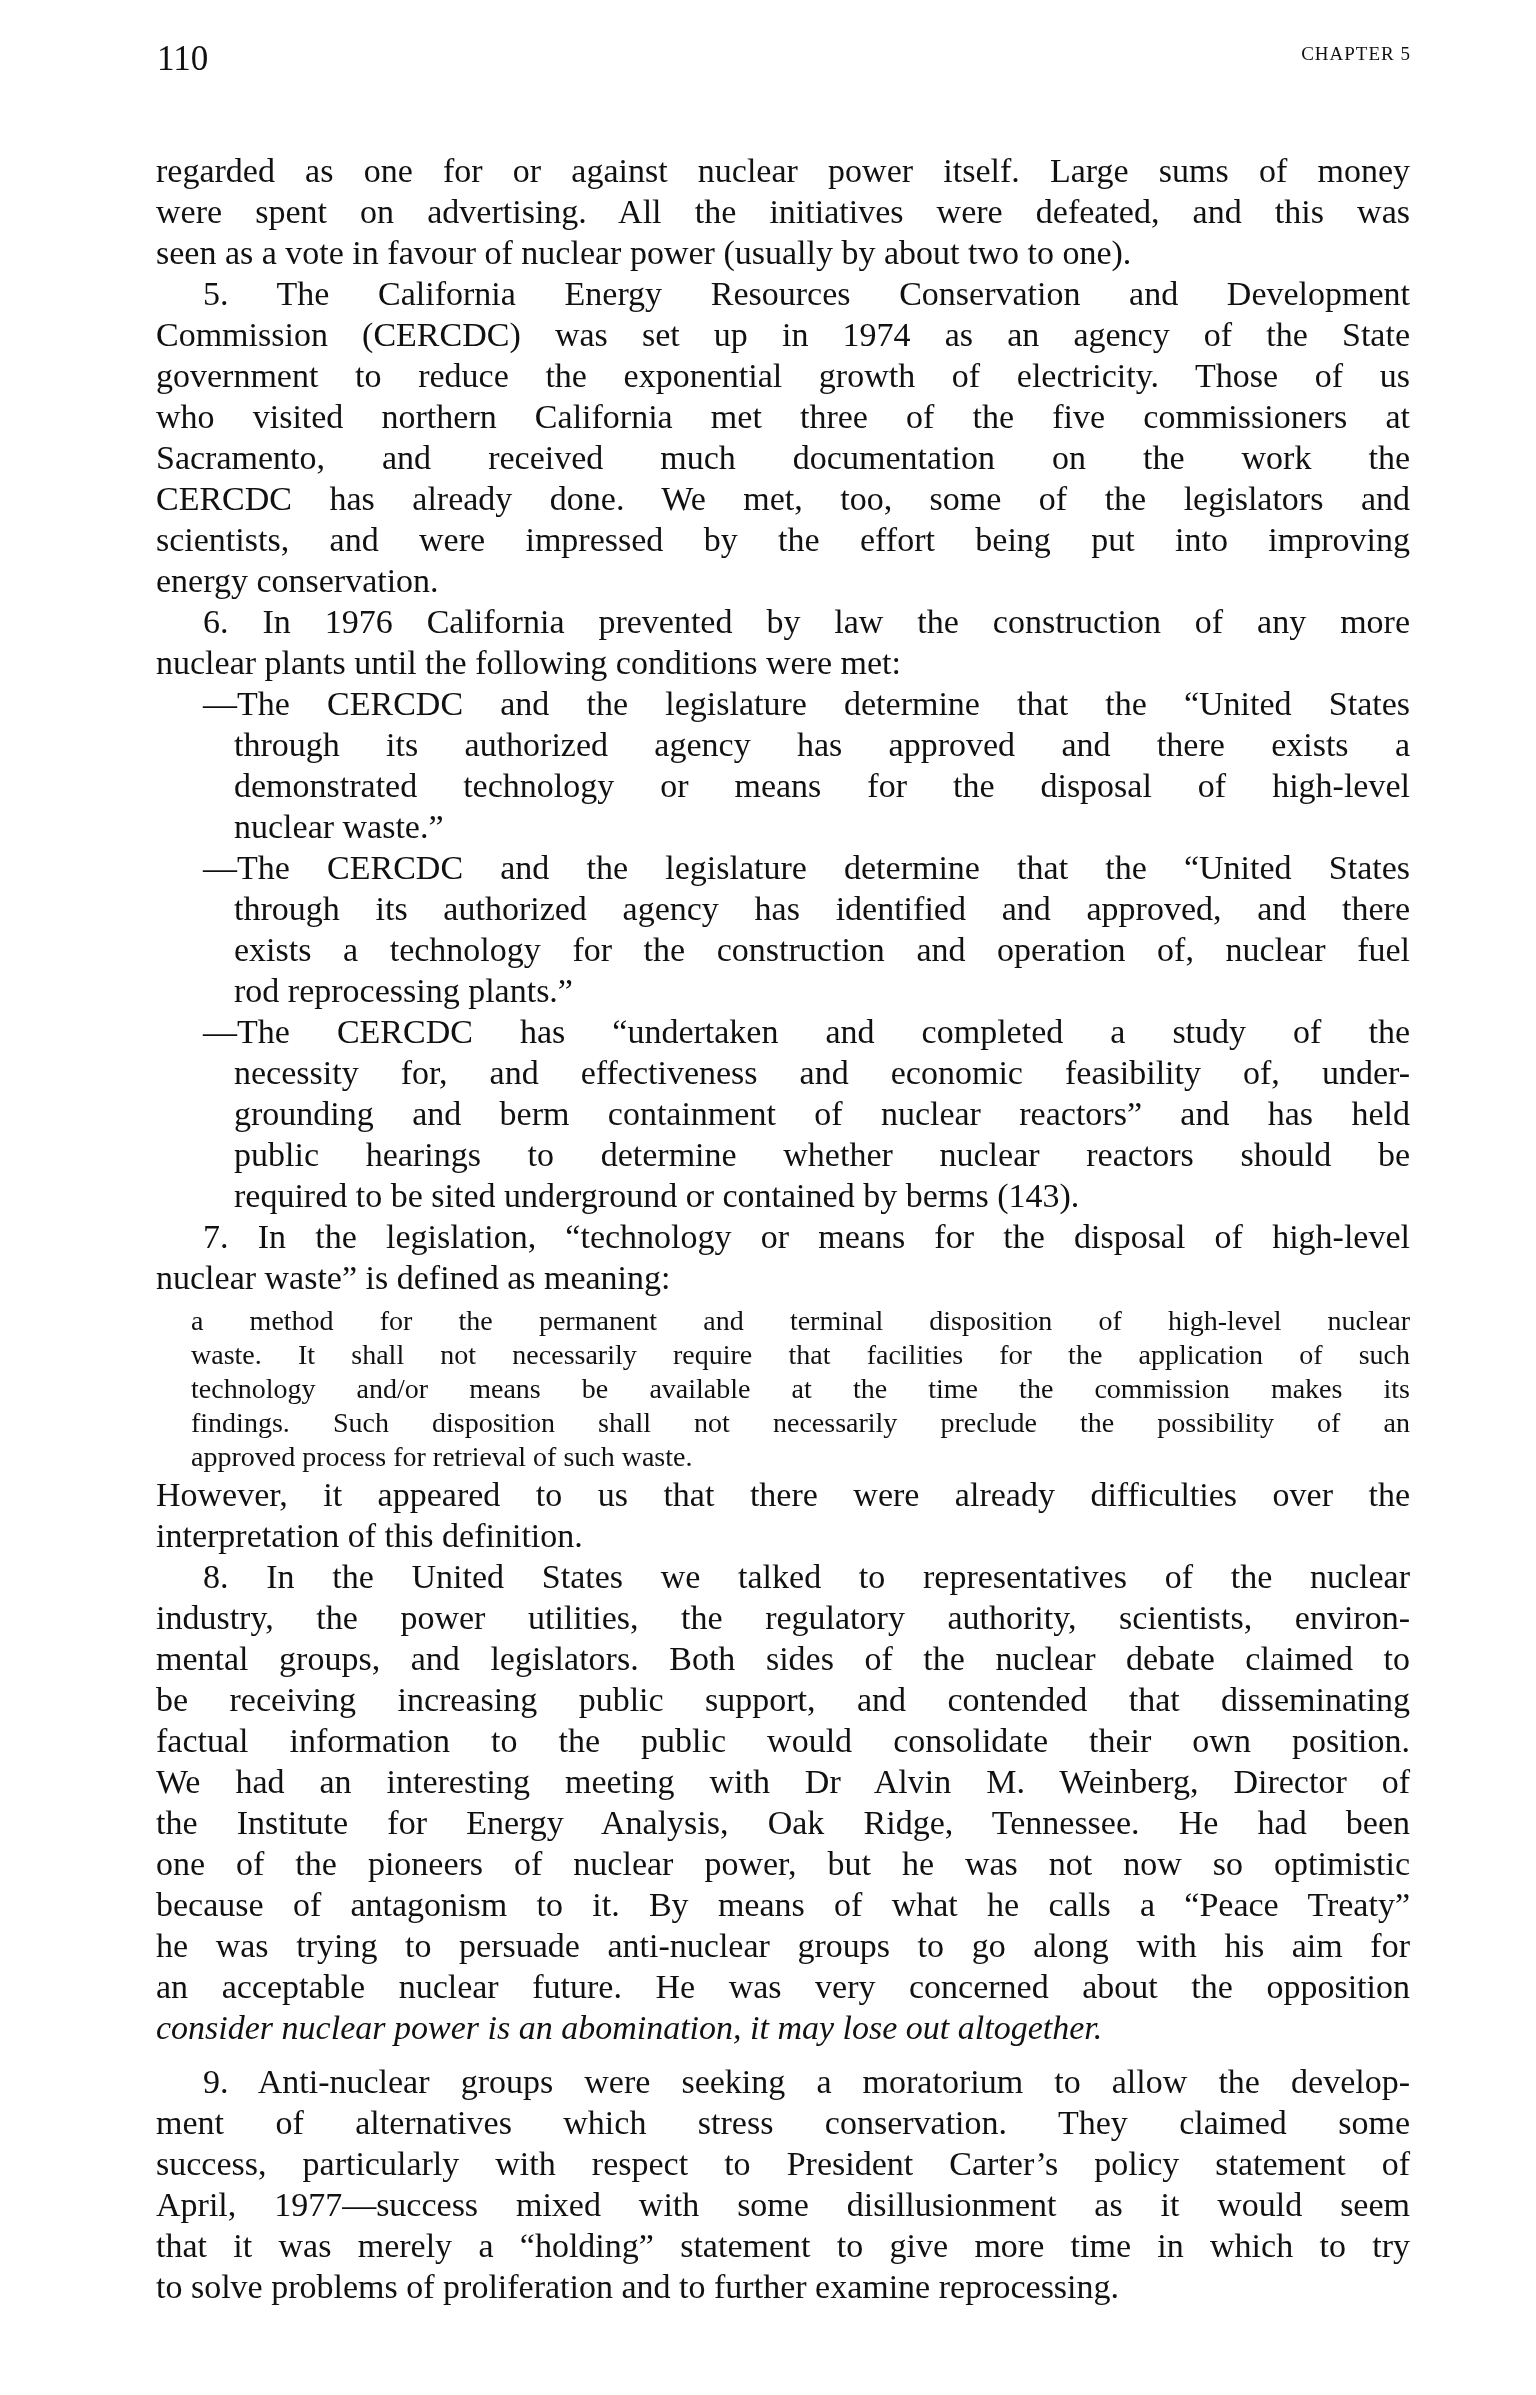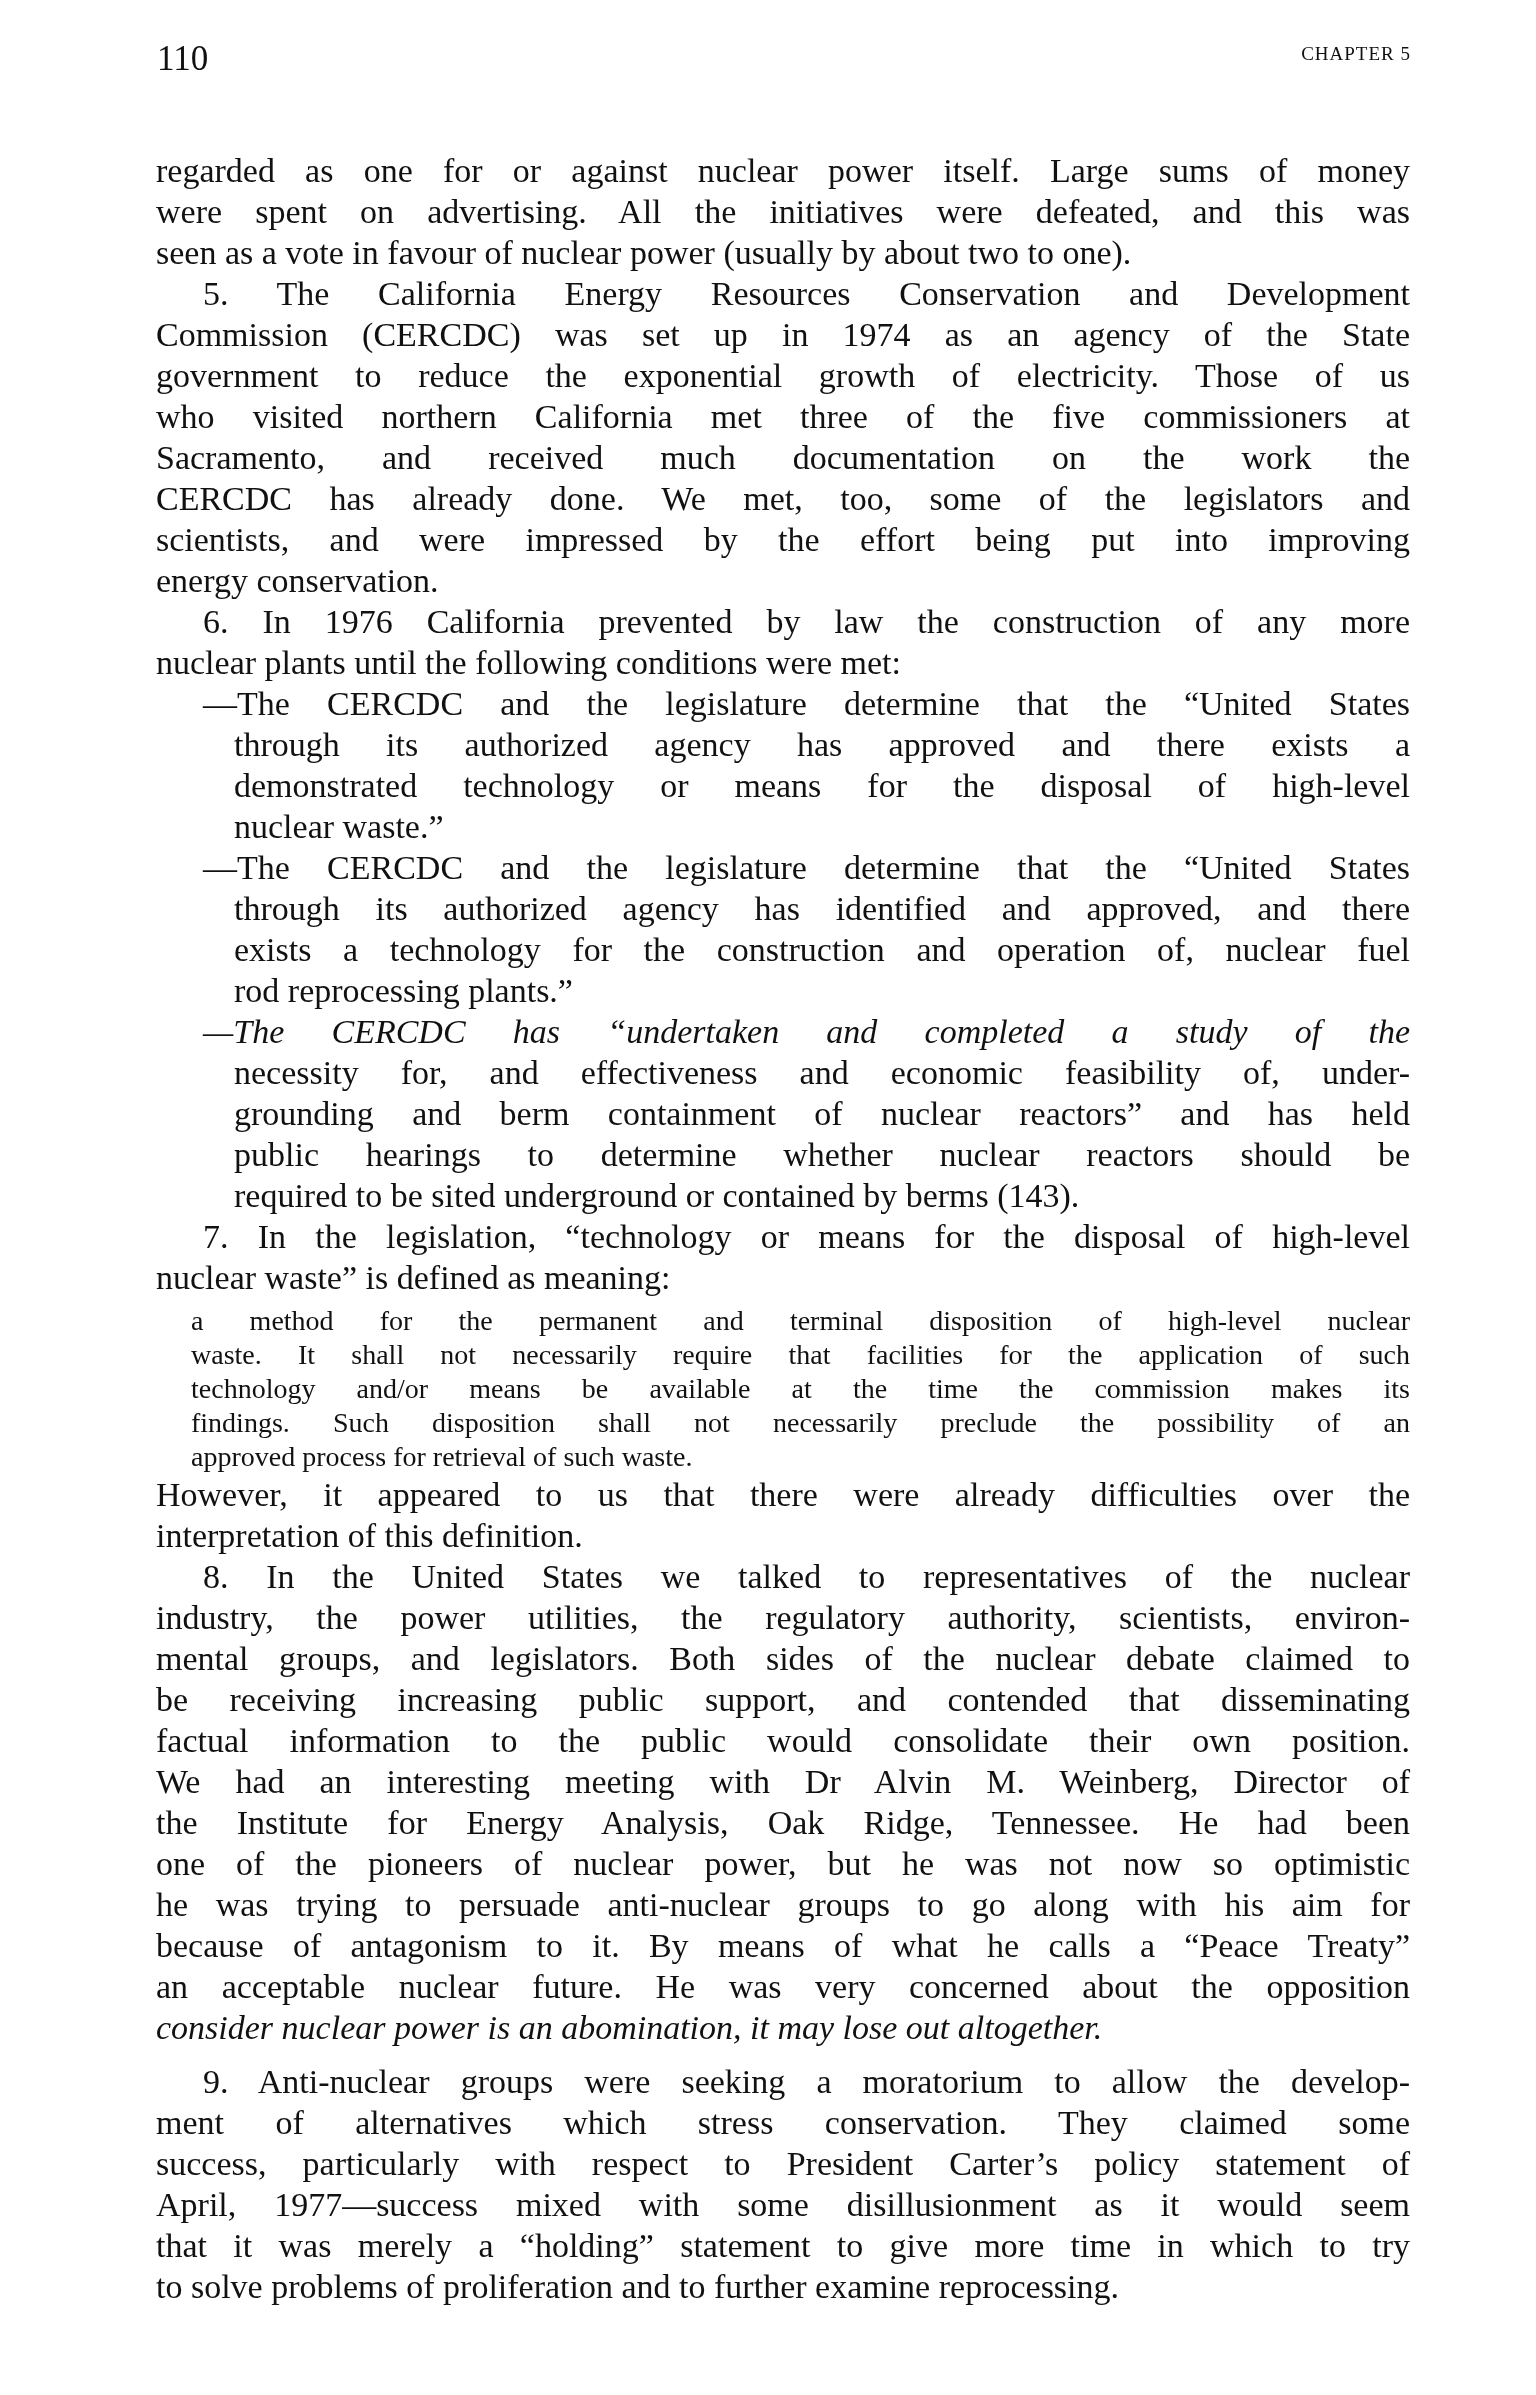--- a/index.html
+++ b/index.html
@@ -54,21 +54,21 @@
       <span class="line cont" style="white-space: normal;">demonstrated technology or means for the disposal of high-level</span>
       <span class="line cont last" style="white-space: normal;">nuclear waste.”</span>
     </div>
     <div>
       <span class="line dash" style="white-space: normal;">—The CERCDC and the legislature determine that the “United States</span>
       <span class="line cont" style="white-space: normal;">through its authorized agency has identified and approved, and there</span>
       <span class="line cont" style="white-space: normal;">exists a technology for the construction and operation of, nuclear fuel</span>
       <span class="line cont last" style="white-space: normal;">rod reprocessing plants.”</span>
     </div>
     <div>
-      <span class="line dash" style="white-space: normal; font-style: italic;">—The CERCDC has “undertaken and completed a study of the</span>
+      <span class="line dash" style="white-space: normal;">—The CERCDC has “undertaken and completed a study of the</span>
       <span class="line cont" style="white-space: normal;">necessity for, and effectiveness and economic feasibility of, under-</span>
       <span class="line cont" style="white-space: normal;">grounding and berm containment of nuclear reactors” and has held</span>
       <span class="line cont" style="white-space: normal;">public hearings to determine whether nuclear reactors should be</span>
       <span class="line cont last" style="white-space: normal;">required to be sited underground or contained by berms (143).</span>
     </div>
   </div>
 
   <div>
     <span class="line ind1" style="white-space: normal;">7. In the legislation, “technology or means for the disposal of high-level</span>
     <span class="line last" style="white-space: normal;">nuclear waste” is defined as meaning:</span>
@@ -86,22 +86,22 @@
 
   <div>
     <span class="line ind1" style="white-space: normal;">8. In the United States we talked to representatives of the nuclear</span>
     <span class="line" style="white-space: normal;">industry, the power utilities, the regulatory authority, scientists, environ-</span>
     <span class="line" style="white-space: normal;">mental groups, and legislators. Both sides of the nuclear debate claimed to</span>
     <span class="line" style="white-space: normal;">be receiving increasing public support, and contended that disseminating</span>
     <span class="line" style="white-space: normal;">factual information to the public would consolidate their own position.</span>
     <span class="line" style="white-space: normal;">We had an interesting meeting with Dr Alvin M. Weinberg, Director of</span>
     <span class="line" style="white-space: normal;">the Institute for Energy Analysis, Oak Ridge, Tennessee. He had been</span>
     <span class="line" style="white-space: normal;">one of the pioneers of nuclear power, but he was not now so optimistic</span>
+    <span class="line" style="white-space: normal;">because of antagonism to it. By means of what he calls a “Peace Treaty”</span>
     <span class="line" style="white-space: normal;">he was trying to persuade anti-nuclear groups to go along with his aim for</span>
-    <span class="line" style="white-space: normal;">because of antagonism to it. By means of what he calls a “Peace Treaty”</span>
     <span class="line" style="white-space: normal;">an acceptable nuclear future. He was very concerned about the opposition</span>
     <span class="line last" style="white-space: normal; font-style: italic;">consider nuclear power is an abomination, it may lose out altogether.</span>
   </div>
 
   <div class="gap-para"></div>
 
   <div>
     <span class="line ind1" style="white-space: normal;">9. Anti-nuclear groups were seeking a moratorium to allow the develop-</span>
     <span class="line" style="white-space: normal;">ment of alternatives which stress conservation. They claimed some</span>
     <span class="line" style="white-space: normal;">success, particularly with respect to President Carter’s policy statement of</span>

